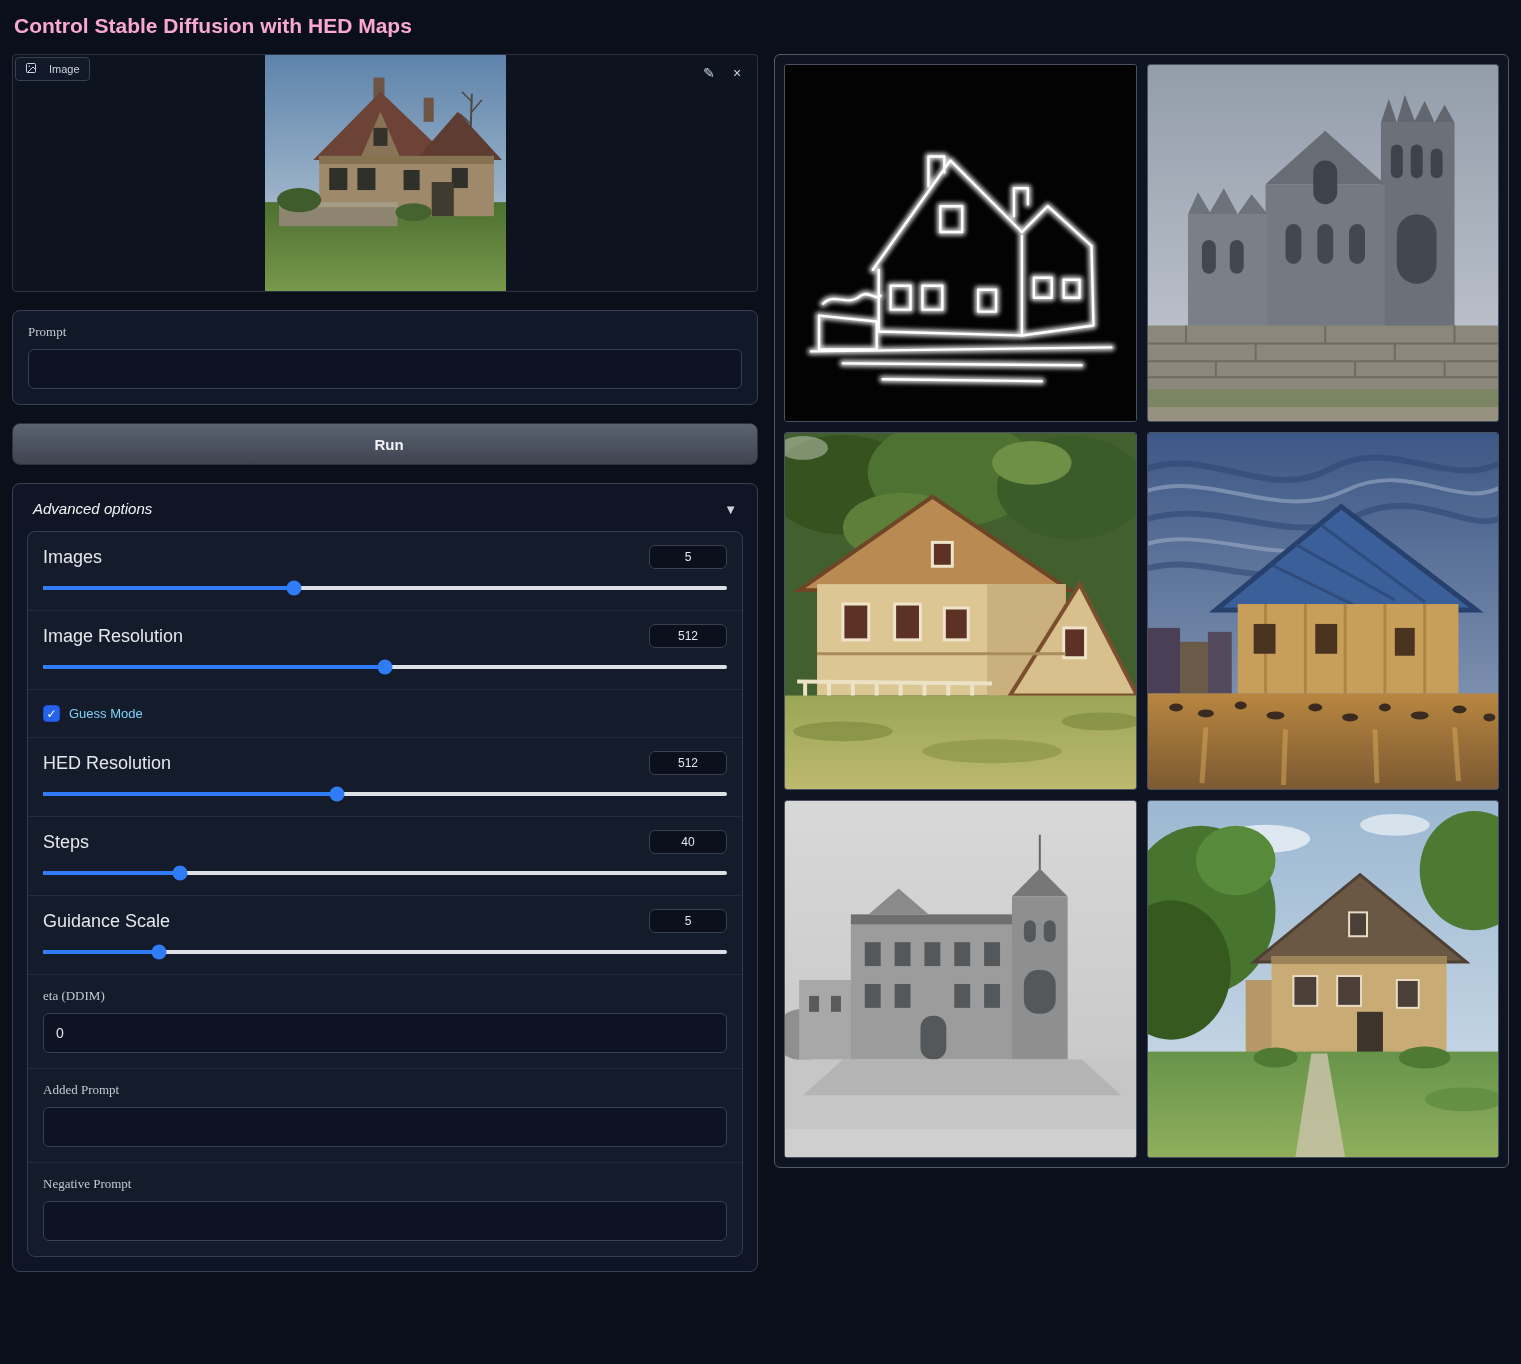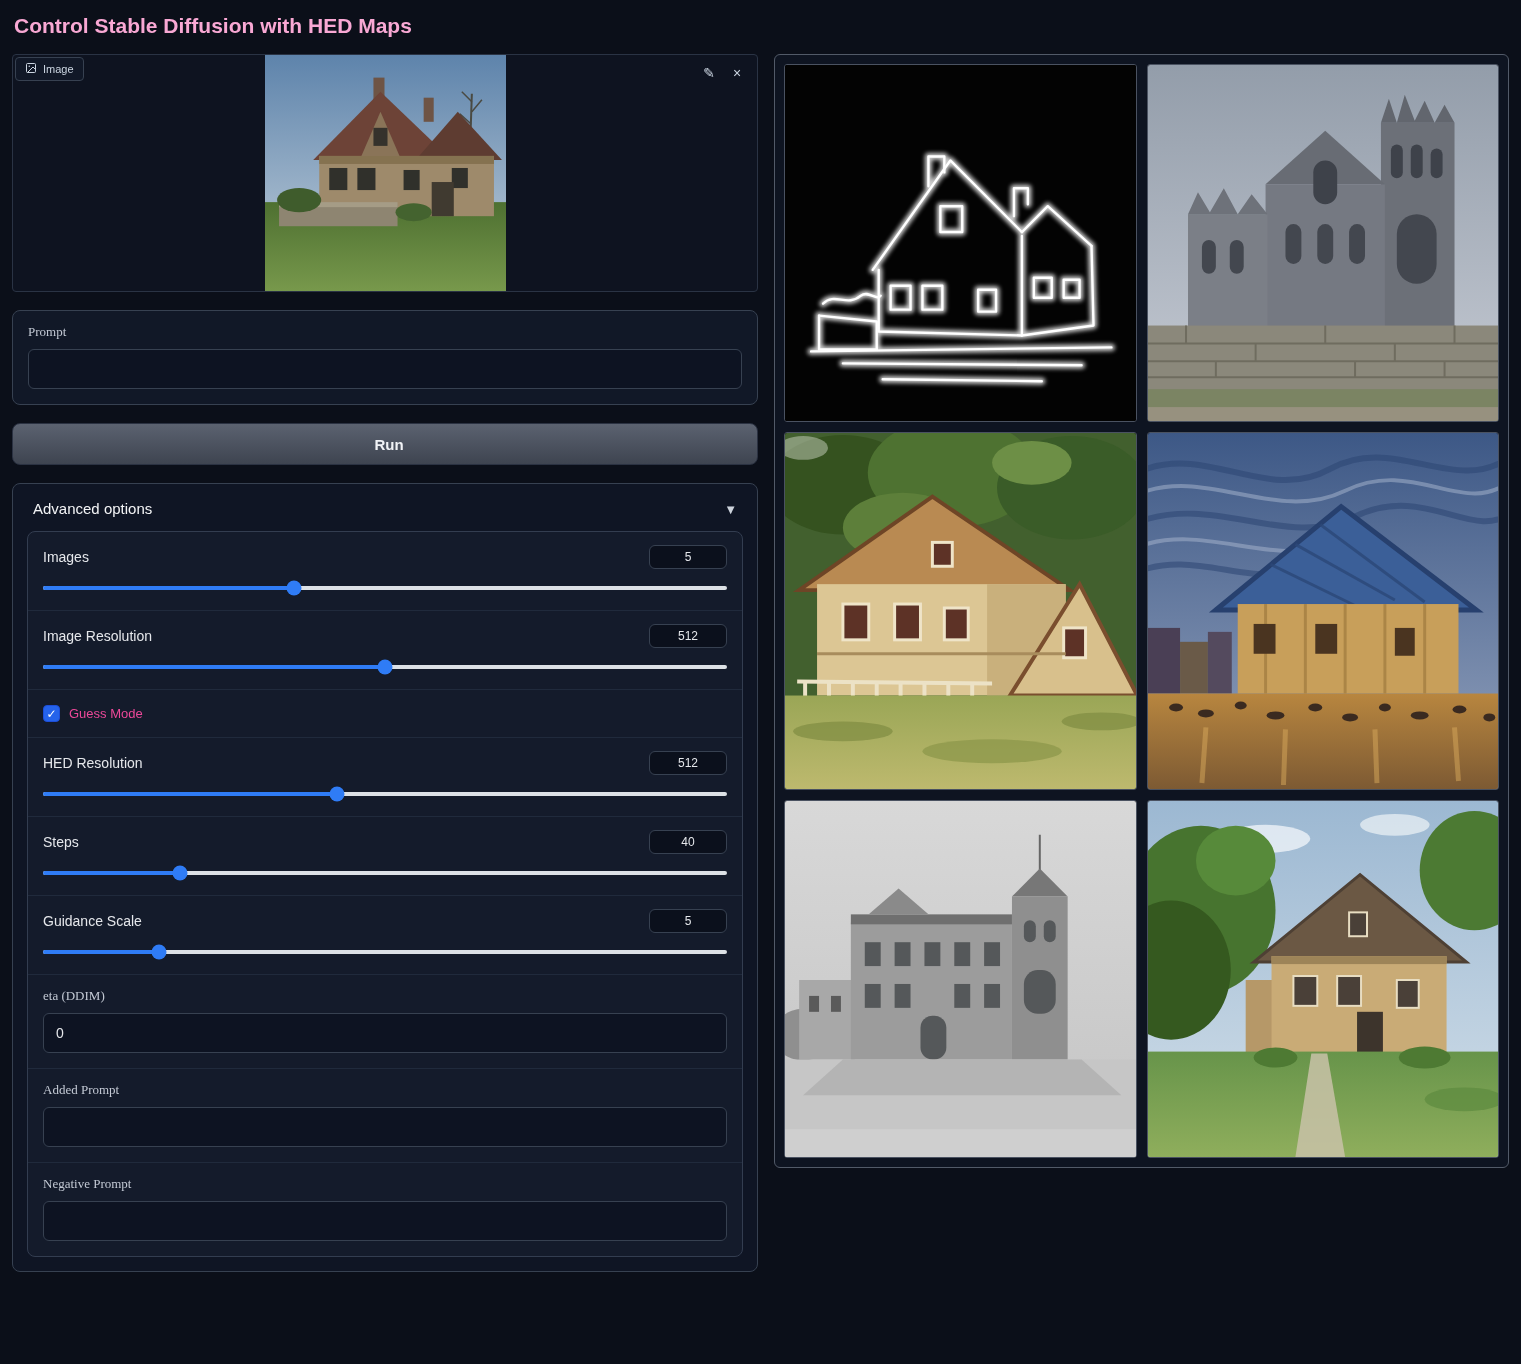--- a/index.html
+++ b/index.html
@@ -11,53 +11,53 @@
   }
   .page { padding: 10px 12px; }
   .app-title { font-size: 21px; font-weight: 700; color: #f9a8d4; padding: 4px 0 16px 2px; }
   .columns { display: flex; gap: 16px; align-items: flex-start; }
   .left-col { flex: 0 0 746px; display: flex; flex-direction: column; gap: 18px; }
   .right-col { flex: 1; }
 
   
   .image-box { position: relative; height: 238px; background: #0e1320; border: 1px solid #2a3344; border-radius: 4px; display: flex; align-items: center; justify-content: center; overflow: hidden; }
   .image-box svg.thumb { height: 238px; width: 241px; display: block; }
-  .image-tag { position: absolute; top: 2px; left: 2px; display: flex; align-items: center; gap: 6px; background: #111827; border: 1px solid #374151; border-radius: 4px; padding: 4px 9px; font-size: 11px; color: #cbd5e1; z-index: 2; }
+  .image-tag { position: absolute; top: 2px; left: 2px; display: flex; align-items: center; gap: 12px; background: #111827; border: 1px solid #374151; border-radius: 4px; padding: 4px 9px; font-size: 11px; color: #cbd5e1; z-index: 2; }
   .image-actions { position: absolute; top: 6px; right: 8px; display: flex; gap: 4px; z-index: 2; }
   .icon-btn { width: 24px; height: 24px; display: flex; align-items: center; justify-content: center; color: #cbd5e1; font-size: 14px; cursor: pointer; border-radius: 4px; background: transparent; border: none; font-family: inherit; }
 
   
   .panel { background: #111827; border: 1px solid #374151; border-radius: 8px; padding: 13px 15px 15px 15px; }
   .field-label { font-size: 13px; color: #c3c9d4; margin-bottom: 9px; display: block; font-family: Liberation Serif, serif; }
   .text-input { width: 100%; height: 40px; background: #0d1322; border: 1px solid #374151; border-radius: 6px; color: #e5e7eb; font-size: 14px; padding: 0 12px; font-family: inherit; outline: none; }
 
   .run-btn { width: 100%; height: 42px; border: 1px solid #2b3242; border-radius: 8px;
     background: linear-gradient(180deg, #5b6270, #3e4450); color: #f1f3f6;
     font-size: 15px; font-weight: 700; cursor: pointer; font-family: inherit; padding-left: 8px; }
 
   
   .accordion { background: #0f1524; border: 1px solid #374151; border-radius: 8px; padding: 14px; }
-  .accordion-header { display: flex; justify-content: space-between; align-items: flex-end; padding: 2px 6px 14px 6px; cursor: pointer; }
+  .accordion-header { display: flex; justify-content: space-between; align-items: flex-end; padding: 2px 6px 14px 6px; cursor: pointer; font-style: italic; }
   .accordion-title { font-size: 15px; color: #f3f4f6; }
   .accordion-arrow { font-size: 13px; color: #cdd3dc; }
 
   .form { border: 1px solid #333d50; border-radius: 8px; background: #141b2b; overflow: hidden; }
   .form-row { padding: 13px 15px 15px 15px; border-bottom: 1px solid #202a3c; }
   .form-row:last-child { border-bottom: none; }
 
   .slider-head { display: flex; justify-content: space-between; align-items: center; }
-  .slider-label { font-size: 14px; color: #e5e7eb; }
+  .slider-label { font-size: 18px; color: #e5e7eb; }
   .value-box { background: #0b101c; border: 1px solid #374151; border-radius: 6px; min-width: 78px; padding: 4px 12px; text-align: center; font-size: 12px; color: #e5e7eb; cursor: text; }
   .slider-track { position: relative; height: 4px; background: #dde1e6; border-radius: 3px; margin-top: 17px; margin-bottom: 5px; cursor: pointer; }
   .slider-fill { position: absolute; left: 0; top: 0; height: 100%; background: #2f7cf6; border-radius: 3px; }
   .slider-handle { position: absolute; top: 50%; width: 15px; height: 15px; background: #2f7cf6; border-radius: 50%; transform: translate(-50%, -50%); cursor: grab; }
 
   .checkbox-row { display: flex; align-items: center; gap: 9px; padding-top: 15px; padding-bottom: 15px; }
   .checkbox { width: 17px; height: 17px; border-radius: 4px; background: #2563eb; border: 1px solid #1d4ed8; color: #ffffff; font-size: 12px; line-height: 1; display: flex; align-items: center; justify-content: center; cursor: pointer; }
-  .checkbox-label { font-size: 13px; color: #ec4899; }
+  .checkbox-label { font-size: 13px; color: #7dd3fc; }
 
   
   .gallery { background: #0e1421; border: 1px solid #525a68; border-radius: 6px; padding: 9px;
     display: grid; grid-template-columns: 1fr 1fr; gap: 10px; }
   .gallery-item { height: 358px; border: 1px solid #4a5261; border-radius: 3px; overflow: hidden; cursor: pointer; background: #000; }
   .gallery-item svg { width: 100%; height: 100%; display: block; }
 </style>
 </head>
 <body>
 

